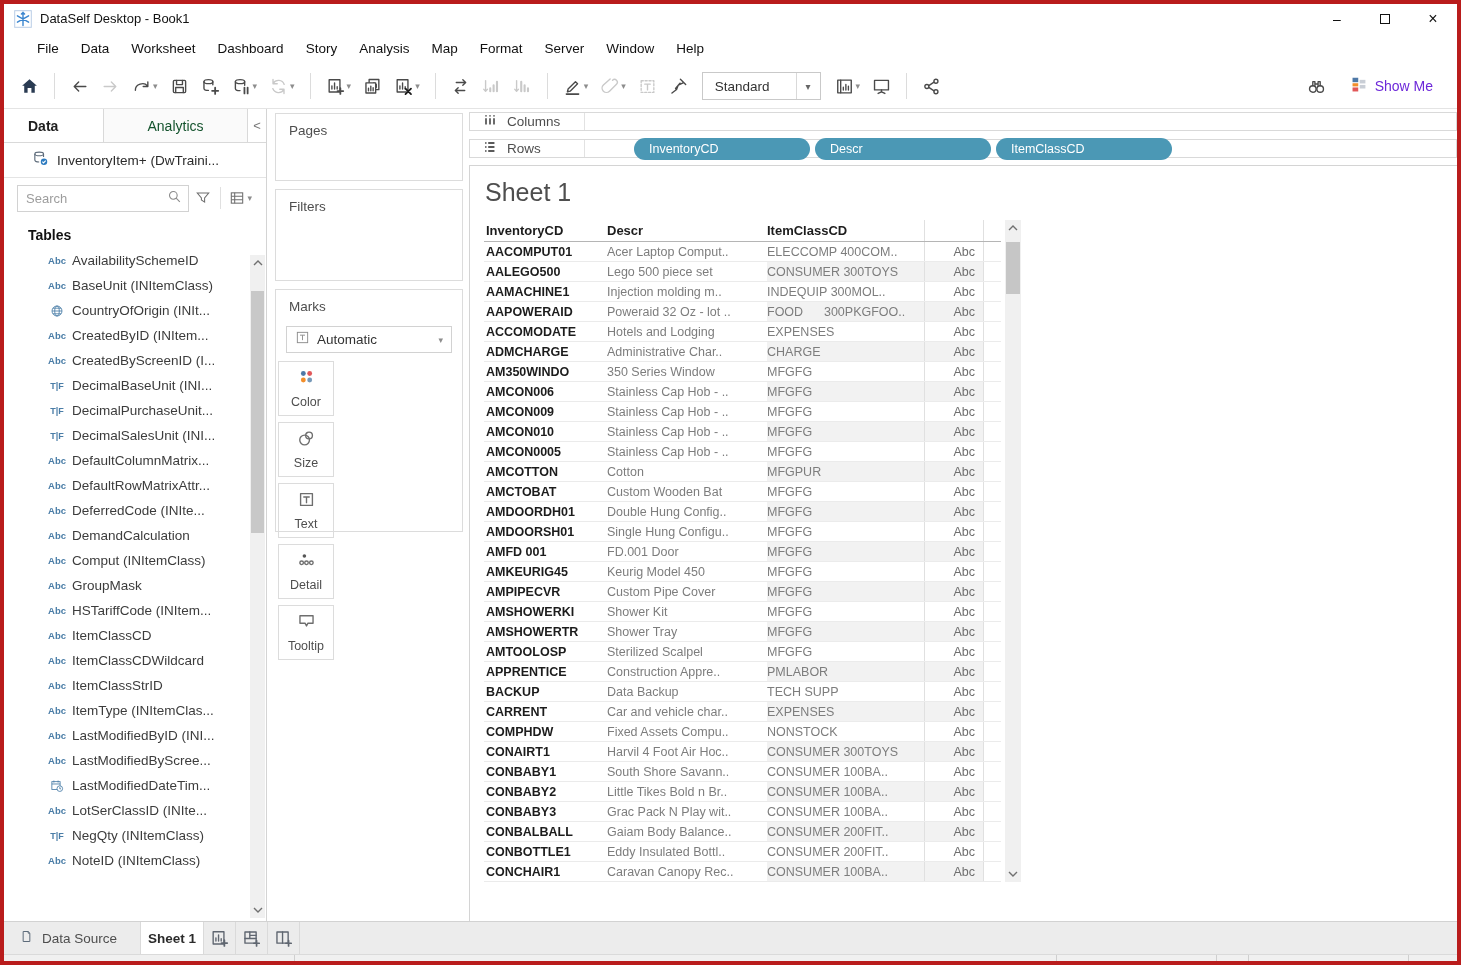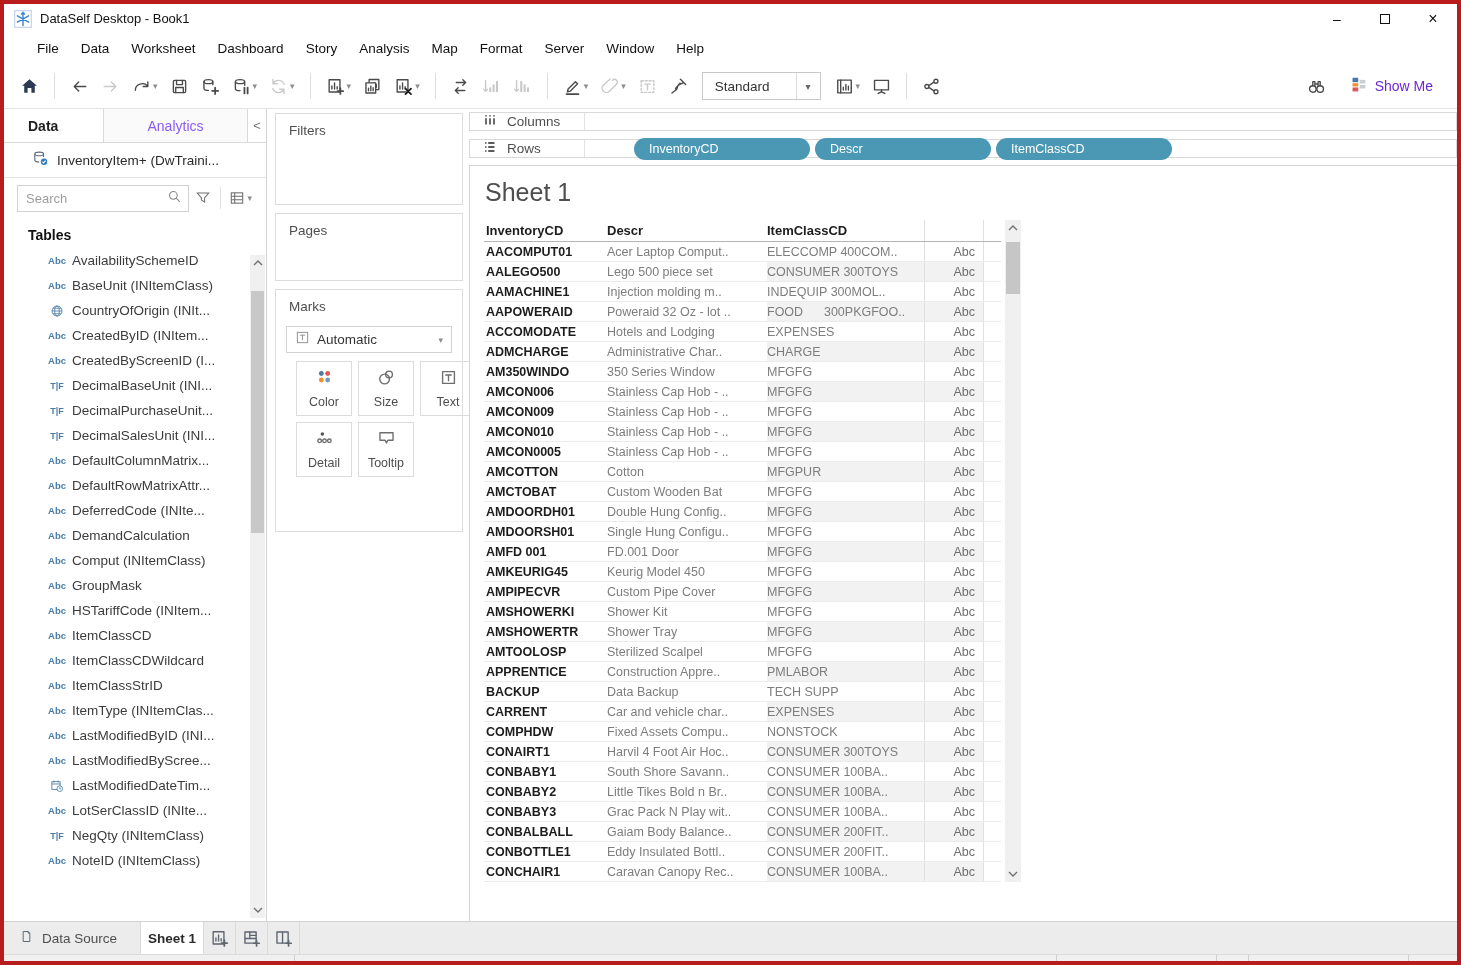--- a/index.html
+++ b/index.html
@@ -39,21 +39,21 @@
   .showme-label { font-size:14px; font-weight:400; color:#6d28d9; margin-left:6px; }
 
   
   .bodyrow { flex:1; display:flex; min-height:0; }
 
   
   .sidebar { width:263px; border-right:1px solid #d4d4d4; position:relative; background:#fff; }
   .side-tabs { height:34px; display:flex; border-bottom:1px solid #d9d9d9; }
   .tab { display:flex; align-items:center; font-size:14px; }
   .tab-data { width:100px; padding-left:24px; font-weight:700; background:#fff; border-right:1px solid #d9d9d9; }
-  .tab-analytics { width:144px; justify-content:center; color:#8b5cf6; background:#fafafa; border-right:1px solid #d9d9d9; }
+  .tab-analytics { width:144px; justify-content:center; color:#14532d; background:#fafafa; border-right:1px solid #d9d9d9; }
   .collapse { flex:1; display:flex; align-items:center; justify-content:center; color:#777; font-size:13px; }
   .connection { height:35px; display:flex; align-items:center; border-bottom:1px solid #e4e4e4; padding-left:28px; }
   .connection .ctext { font-size:13.5px; color:#2b2b2b; margin-left:8px; white-space:nowrap; }
   .search-row { height:40px; display:flex; align-items:center; padding:0 8px 0 13px; }
   .search-box { width:172px; height:27px; border:1px solid #d2d2d2; display:flex; align-items:center; padding:0 6px 0 8px; }
   .search-box input { border:none; outline:none; flex:1; font-size:13px; color:#333;
                       font-family:"Liberation Sans",sans-serif; min-width:0; }
   .search-box input::placeholder { color:#9d9d9d; }
   .side-tool { display:flex; align-items:center; padding:0 6px; color:#6f6f6f; }
   .tables-heading { padding:9px 0 5px 24px; font-size:14px; font-weight:700; color:#111; }
@@ -68,21 +68,21 @@
 
   
   .cardscol { width:202px; padding:4px 6px 0 8px; }
   .card { border:1px solid #dcdcdc; margin-bottom:8px; background:#fff; }
   .card-label { font-size:13.5px; color:#4e4e4e; padding:9px 0 0 13px; }
   .card-pages { height:68px; }
   .card-filters { height:92px; }
   .card-marks { height:243px; }
   .marktype { margin:12px 10px 0 10px; height:27px; border:1px solid #d2d2d2; display:flex; align-items:center; padding:0 8px; }
   .marktype .mt-label { font-size:13.5px; color:#333; margin-left:7px; flex:1; }
-  .marks-grid { display:flex; flex-wrap:wrap; gap:6px; margin:8px 10px 0 20px; width:180px; }
+  .marks-grid { display:flex; flex-wrap:wrap; gap:6px; margin:8px 10px 0 2px; width:180px;flex-direction:column; }
   .mark-btn { width:56px; height:55px; border:1px solid #dcdcdc; display:flex; flex-direction:column;
               align-items:center; justify-content:center; gap:4px; }
   .mark-btn .mlabel { font-size:12.5px; color:#4e4e4e; }
 
   
   .mainarea { flex:1; display:flex; flex-direction:column; padding-top:3px; min-width:0; }
   .shelf { height:19px; border:1px solid #d9d9d9; display:flex; background:#fff; }
   .shelf + .shelf { margin-top:8px; }
   .shelf-head { width:115px; border-right:1px solid #e2e2e2; display:flex; align-items:center;
                 padding-left:12px; gap:9px; color:#4e4e4e; }
@@ -588,25 +588,25 @@
         <div class="thumb"></div>
         <div class="scroll-arrow" style="position:absolute;bottom:0;left:0;right:0;">
           <svg width="10" height="6" viewBox="0 0 10 6" fill="none" stroke="#707070" stroke-width="1.4">
               <path d="M1 1 L5 5 L9 1"></path>
             </svg>
         </div>
       </div>
     </div>
 
     <div class="cardscol">
+      <div class="card card-pages">
+        <div class="card-label">Pages</div>
+      </div>
       <div class="card card-filters">
         <div class="card-label">Filters</div>
-      </div>
-      <div class="card card-pages">
-        <div class="card-label">Pages</div>
       </div>
       <div class="card card-marks">
         <div class="card-label">Marks</div>
         <div class="marktype">
           <span>
             <svg viewBox="0 0 18 18" width="15" height="15" fill="none" stroke="#8a8a8a" stroke-width="1.1">
               <rect x="2.8" y="2.8" width="12.4" height="12.4"></rect>
                 <path d="M6 6.2 H12 M9 6.2 V12.2"></path>
             </svg>
           </span>

